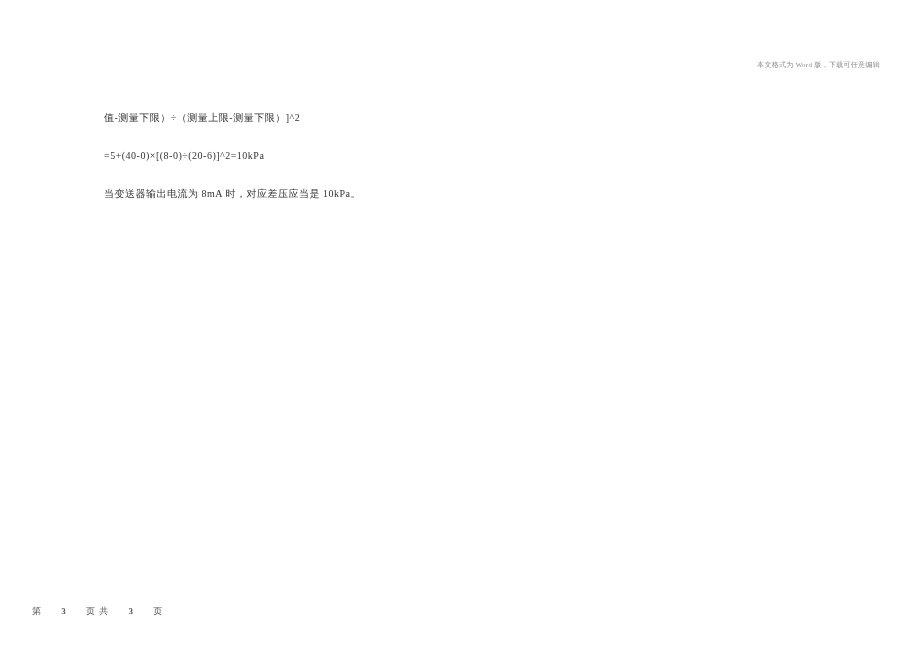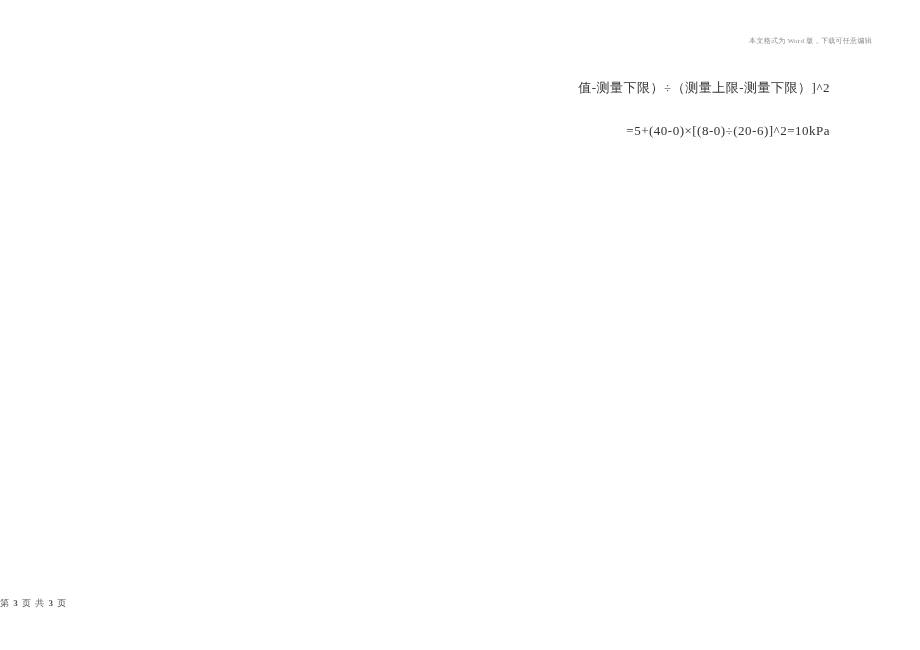--- a/index.html
+++ b/index.html
@@ -1,16 +1,16 @@
 <!DOCTYPE html>
 <html><head>
   <meta charset="utf-8">
   <style>
     * {
-      margin: 0;
+      margin: 8px;
       padding: 0;
       box-sizing: border-box;
     }
     body {
       width: 920px;
       height: 650px;
       background: #ffffff;
       font-family: "SimSun", "宋体", serif;
       position: relative;
       overflow: hidden;
@@ -23,26 +23,25 @@
       color: #888888;
       letter-spacing: 0.3px;
     }
     .content {
       position: absolute;
       top: 78px;
       left: 72px;
       right: 90px;
     }
     .line {
-      font-size: 13px;
+      font-size: 10px;
       color: #333333;
       line-height: 1.6;
       margin-bottom: 22px;
       letter-spacing: 0.5px;
-      text-align: right;
     }
     .footer {
       position: absolute;
       bottom: 40px;
       left: 0;
       right: 0;
       text-align: left;
       font-size: 9px;
       color: #555555;
       letter-spacing: 1px;
@@ -52,17 +51,18 @@
     }
   </style>
 </head>
 <body>
 
 <div class="header-note">本文格式为 Word 版，下载可任意编辑</div>
 
 <div class="content">
   <div class="line">值-测量下限）÷（测量上限-测量下限）]^2</div>
   <div class="line">=5+(40-0)×[(8-0)÷(20-6)]^2=10kPa</div>
+  <div class="line">当变送器输出电流为 8mA 时，对应差压应当是 10kPa。</div>
 </div>
 
 <div class="footer">
   <span>第 </span><span class="bold">3</span><span> 页 共 </span><span class="bold">3</span><span> 页</span>
 </div>
 
 </body></html>

